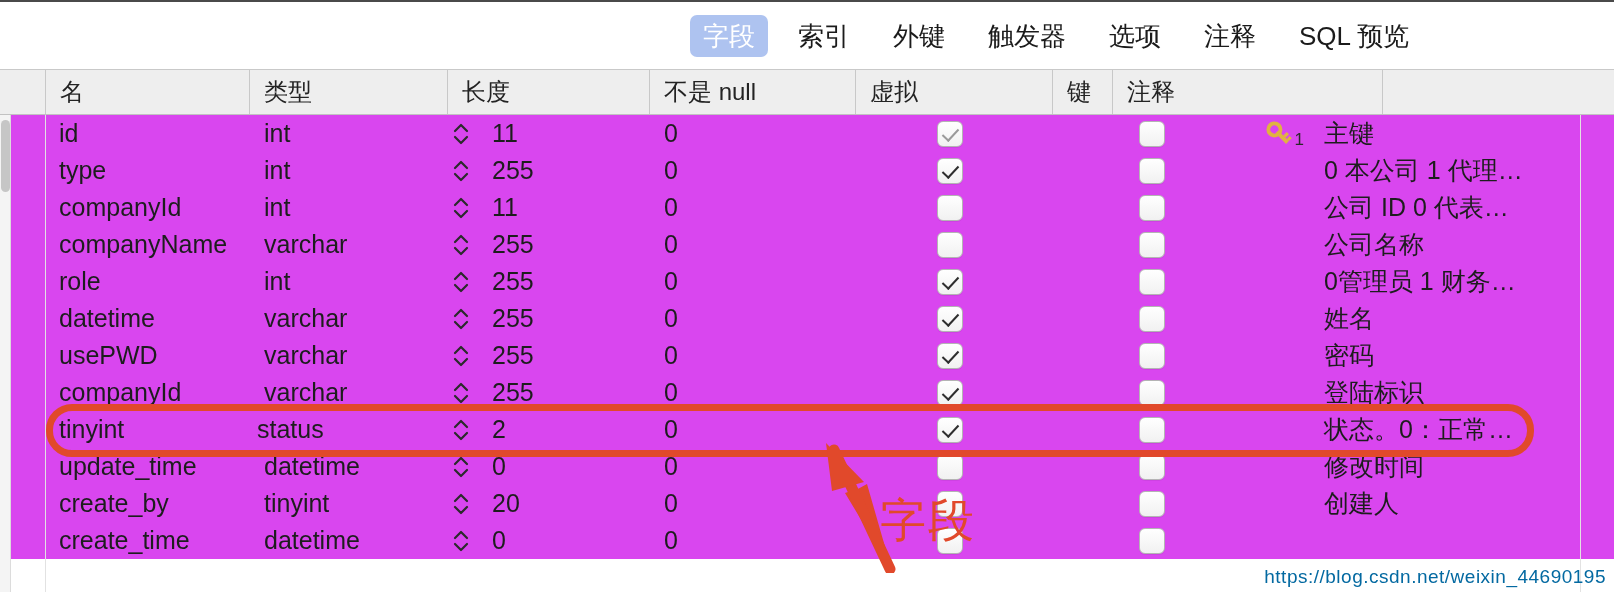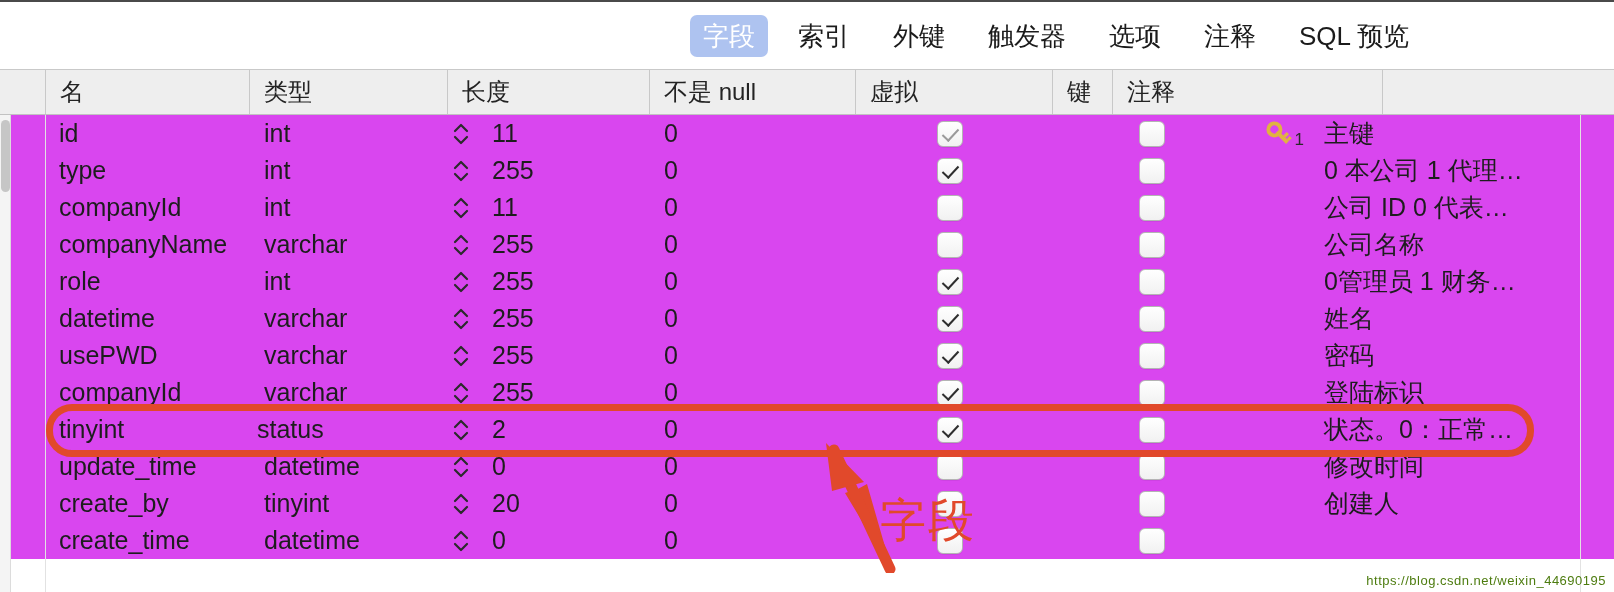--- a/index.html
+++ b/index.html
@@ -192,22 +192,22 @@
     left: 880px; top: 490px;
     font-size: 46px;
     color: #e1492b;
     letter-spacing: 2px;
     pointer-events: none;
   }
 
   .watermark {
     position: absolute;
     right: 8px; bottom: 4px;
-    font-size: 13px;
-    color: #4d7c0f;
+    font-size: 19px;
+    color: #0369a1;
     letter-spacing: .5px;
     pointer-events: none;
   }
 </style>
 </head>
 <body>
 
 <div id="app">
 
   <div class="tabbar" id="tabbar">

